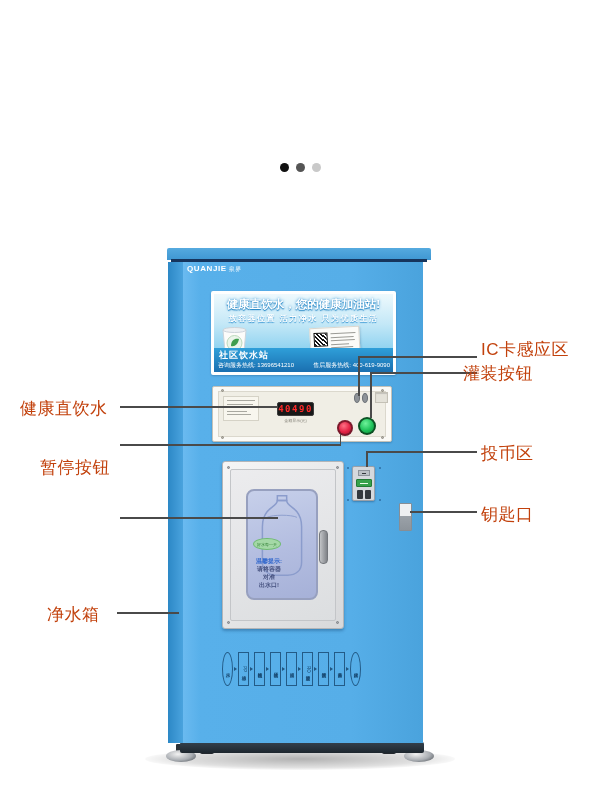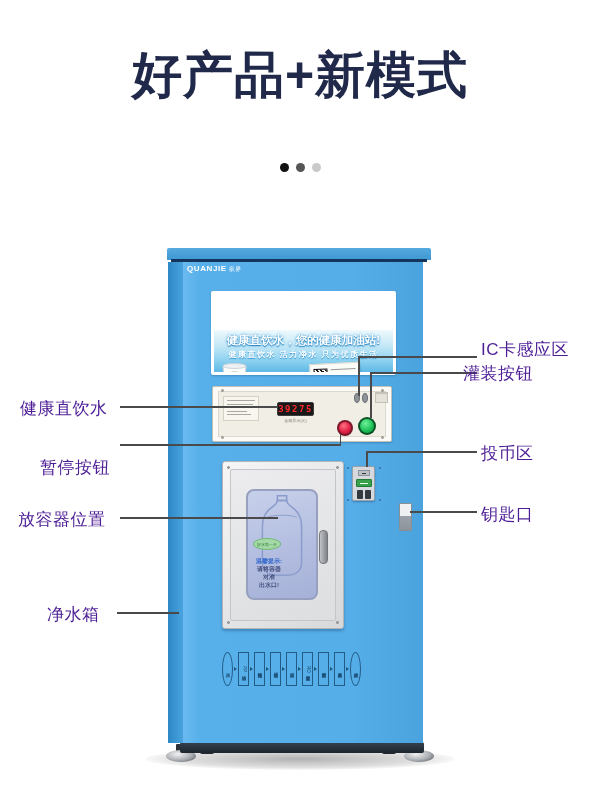--- a/index.html
+++ b/index.html
@@ -33,21 +33,21 @@
   .front { left:183px; top:262px; width:240px; height:481px;
     background:linear-gradient(90deg,#6abaf0 0%,#58b0ea 7%,#56aee8 70%,#4aa3dd 100%); }
   .brand { left:187px; top:264px; color:#fff; font-size:8px; font-weight:800;
     letter-spacing:.6px; }
   .brand small { font-size:6px; font-weight:400; margin-left:2px; }
 
   
   .poster { left:211px; top:291px; width:185px; height:84px; background:#fff;
     border:3px solid #fff; border-radius:2px; box-shadow:0 1px 2px rgba(0,40,80,.25); }
   .poster-inner { position:absolute; inset:0; overflow:hidden;
-    background:linear-gradient(180deg,#eef9fd 0%,#c4e8f7 38%,#8ed2f0 72%,#5fb9e6 100%);margin-top:36px; }
+    background:linear-gradient(180deg,#eef9fd 0%,#c4e8f7 38%,#8ed2f0 72%,#5fb9e6 100%); }
   .poster-head { position:absolute; left:0; top:3px; width:100%; text-align:center;
     font-size:11.5px; font-weight:800; color:#fff;
     text-shadow:0 1px 1px #1a7fc0, 0 0 3px #2a8fd0; white-space:nowrap; }
   .poster-sub { position:absolute; left:0; top:19px; width:100%; text-align:center;
     font-size:8px; font-weight:700; color:#fff; letter-spacing:1.5px;
     text-shadow:0 1px 1px #2a8fd0; white-space:nowrap; }
   .poster-band { position:absolute; left:0; bottom:0; width:100%; height:24px;
     background:linear-gradient(180deg,#2f9fd9,#1a6fb0); }
   .station { position:absolute; left:5px; top:1px; font-size:9px; font-weight:800;
     color:#fff; letter-spacing:1px; }
@@ -134,29 +134,28 @@
   .flow-item span { writing-mode:vertical-rl; font-size:4.5px; line-height:10px;
     white-space:nowrap; }
   .flow-oval { border-radius:50%; }
   .flow-arrow { flex:none; width:0; height:0; margin:0 1px;
     border-left:3.5px solid rgba(23,70,110,.85);
     border-top:2.5px solid transparent; border-bottom:2.5px solid transparent; }
 
   
   .h-line { position:absolute; height:1.5px; background:#4a4a4a; z-index:9; }
   .v-line { position:absolute; width:1.5px; background:#4a4a4a; z-index:9; }
-  .callout { position:absolute; font-size:17px; color:#4c1d95; font-weight:500;
+  .callout { position:absolute; font-size:17px; color:#c2410c; font-weight:500;
     letter-spacing:.5px; white-space:nowrap; z-index:10; }
 </style>
 </head>
 <body>
 
 <div class="stage">
 
-  <div class="abs title">好产品+新模式</div>
   <div class="abs dots">
     <div class="dot" style="background-color: rgb(17, 17, 17);"></div>
     <div class="dot" style="background-color: rgb(85, 85, 85);"></div>
     <div class="dot" style="background-color: rgb(201, 201, 201);"></div>
   </div>
 
   <div class="abs shadow"></div>
   <div class="abs foot-stem" style="left:176px; top:744px;"></div>
   <div class="abs foot-stem" style="left:414px; top:744px;"></div>
   <div class="abs foot-metal" style="left:166px; top:750px;"></div>
@@ -169,56 +168,63 @@
   <div class="abs cap-line"></div>
   <div class="abs side-strip"></div>
   <div class="abs front"></div>
   <div class="abs brand">
     <span>QUANJIE</span><small>泉界</small>
   </div>
 
   <div class="abs poster">
     <div class="poster-inner">
       <div class="poster-head">健康直饮水，您的健康加油站!</div>
-      <div class="poster-sub">健康直饮水 活力净水 只为优质生活</div>
+      <div class="poster-sub">放容器位置 活力净水 只为优质生活</div>
       <svg class="bucket" width="31" height="33" viewBox="0 0 31 33">
         <path d="M4 4 L27 4 L24.5 31 L6.5 31 Z" fill="#fcfcfa" stroke="#cdd4da" stroke-width="1"></path>
         <ellipse cx="15.5" cy="4" rx="11.5" ry="2.5" fill="#eef1f3" stroke="#cdd4da" stroke-width="1"></ellipse>
         <circle cx="15.5" cy="17" r="7.5" fill="#eaf5ea" stroke="#bcd9bc" stroke-width="1"></circle>
         <path d="M12 20 C12 14 16 12 20 13 C19 18 16 21 12 20 Z" fill="#3f9e4d"></path>
       </svg>
       <div class="qr-sticker">
         <div class="qr-code"></div>
         <div class="qr-lines">
           <div style="width:25px;"></div>
             <div style="width:23px;"></div>
             <div style="width:24px;"></div>
           <div style="width:18px;"></div>
             <div style="width:22px;"></div>
             <div style="width:14px;"></div>
         </div>
       </div>
+      <div class="poster-band">
+        <div class="station">社区饮水站</div>
+        <div class="hotlines">
+          <span>咨询服务热线: 13696541210</span>
+          <span>售后服务热线: 400-619-9090</span>
+        </div>
+      </div>
     </div>
   </div>
 
   <div class="abs panel">
     <div class="panel-inner"></div>
     <div class="screw" style="left:8px; top:2px;"></div>
     <div class="screw" style="left:168px; top:2px;"></div>
     <div class="screw" style="left:8px; top:49px;"></div>
     <div class="screw" style="left:168px; top:49px;"></div>
     <div class="sticker">
       <div style="width:28px;"></div>
         <div style="width:26px;"></div>
         <div style="width:27px;"></div>
       <div style="width:20px;"></div>
         <div style="width:24px;"></div>
     </div>
     <div class="display">
-      <span>39275</span>
+      <span>40490</span>
     </div>
     <div class="display-caption">金额显示(元)</div>
     <div class="ic-oval" style="left:141px; top:6px;"></div>
     <div class="ic-oval" style="left:149px; top:6px;"></div>
     <div class="ic-rect"></div>
     <div class="pushbtn" style="left:124px; top:33px; width:16px; height:16px;">
       <div class="ring" style="background:radial-gradient(circle at 50% 45%, #a3233a, #5f1020);"></div>
       <div class="cap2" style="background:radial-gradient(circle at 40% 32%, #ff7085, #e32345 55%, #a5122c);"></div>
     </div>
     <div class="pushbtn" style="left:145px; top:30px; width:18px; height:18px;">
@@ -315,20 +321,19 @@
   <div class="h-line" style="left:358px; top:356px; width:119px;"></div>
   <div class="v-line" style="left:358px; top:356px; height:40px;"></div>
   <div class="h-line" style="left:370px; top:372px; width:107px;"></div>
   <div class="v-line" style="left:370px; top:372px; height:46px;"></div>
   <div class="h-line" style="left:366px; top:451px; width:111px;"></div>
   <div class="v-line" style="left:366px; top:451px; height:16px;"></div>
   <div class="h-line" style="left:410px; top:511px; width:67px;"></div>
 
   <div class="callout" style="left:20px; top:397px;">健康直饮水</div>
   <div class="callout" style="left:40px; top:456px;">暂停按钮</div>
-  <div class="callout" style="left:18px; top:508px;">放容器位置</div>
   <div class="callout" style="left:47px; top:603px;">净水箱</div>
   <div class="callout" style="left:481px; top:338px;">IC卡感应区</div>
   <div class="callout" style="left:463px; top:362px;">灌装按钮</div>
   <div class="callout" style="left:481px; top:442px;">投币区</div>
   <div class="callout" style="left:481px; top:503px;font-family:Liberation Mono, monospace;">钥匙口</div>
 
 </div>
 
 </body></html>

